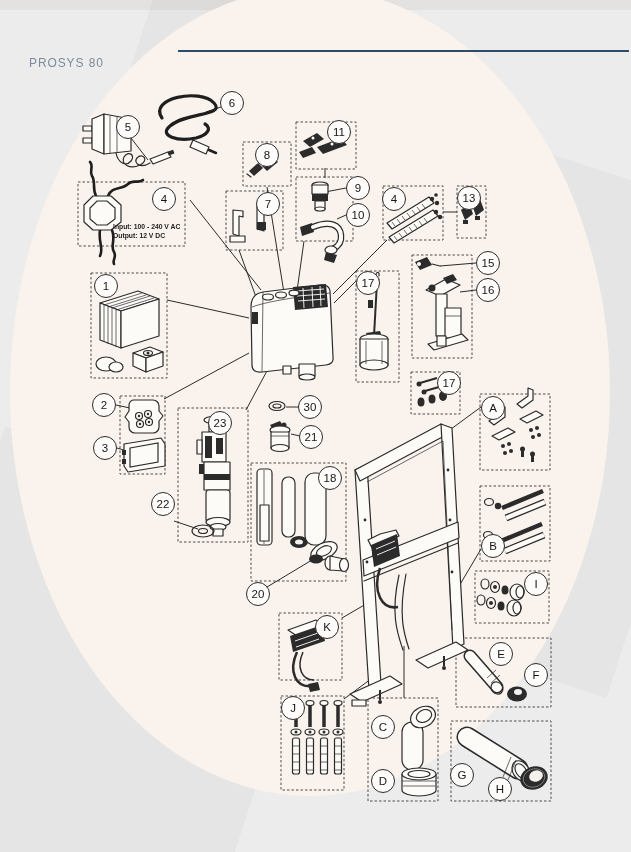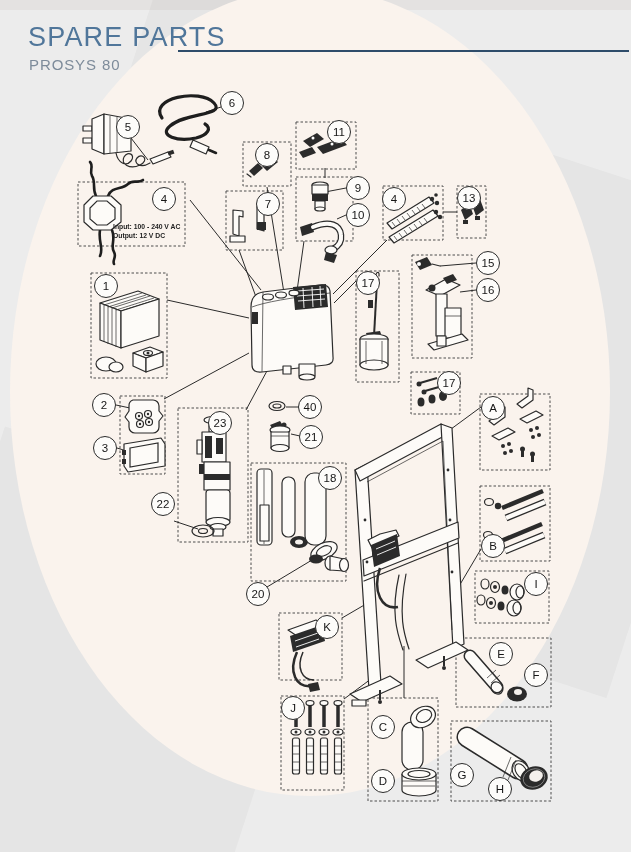--- a/index.html
+++ b/index.html
@@ -7,21 +7,21 @@
           font-family:"Liberation Sans", sans-serif; }
   .topstrip { position:absolute; top:0; left:0; width:631px; height:10px; background:#e4e2e1; }
   .wm { position:absolute; background:rgba(110,110,110,0.055); }
   .wm1 { left:-70px; top:470px; width:350px; height:430px; transform:rotate(18deg); }
   .wm2 { left:430px; top:170px; width:260px; height:500px; transform:rotate(18deg); }
   .wm3 { left:150px; top:-60px; width:210px; height:170px; transform:rotate(18deg); }
   .ellipse { position:absolute; left:10px; top:-12px; width:600px; height:808px;
              border-radius:50%; background:#faf3ed; }
   .title { position:absolute; left:28px; top:22px; font-size:27px; letter-spacing:1.2px;
            color:#50769a; font-weight:400; z-index:6; }
-  .subtitle { position:absolute; left:29px; top:56px; font-size:15px; letter-spacing:0.9px;
+  .subtitle { position:absolute; left:29px; top:56px; font-size:12px; letter-spacing:0.9px;
               color:#7d8b9a; z-index:6; }
   .rule { position:absolute; left:178px; top:50px; width:451px; height:1.6px; background:#2e4c6a; z-index:6; }
   .diagram { position:absolute; left:0; top:0; z-index:2; }
   .co { position:absolute; width:24px; height:24px; margin:-12px 0 0 -12px; border-radius:50%;
         background:#fdfcfa; border:1.5px solid #2b2b2b; display:flex; align-items:center;
         justify-content:center; font-size:11.5px; color:#161616; z-index:5; box-sizing:border-box; }
   .spec { position:absolute; left:113px; top:222px; width:72px; font-size:6.8px; font-weight:bold;
           color:#222; line-height:1.35; z-index:4; }
   .spec span { display:block; }
   
@@ -39,21 +39,20 @@
 <body>
 
 <div class="page">
 
   <div class="topstrip"></div>
   <div class="wm wm1"></div>
   <div class="wm wm2"></div>
   <div class="wm wm3"></div>
   <div class="ellipse"></div>
 
-  <div class="title">SPARE PARTS</div>
   <div class="subtitle">PROSYS 80</div>
   <div class="rule"></div>
 
   <svg class="diagram" width="631" height="852" viewBox="0 0 631 852">
 
     <g>
       <rect class="dbox" x="78" y="182" width="107" height="64"></rect>
       <rect class="dbox" x="243" y="142" width="48" height="44"></rect>
       <rect class="dbox" x="296" y="122" width="60" height="47"></rect>
       <rect class="dbox" x="296" y="177" width="57" height="64"></rect>
@@ -518,21 +517,21 @@
   <div class="co" style="left:358px;top:215px">10</div>
   <div class="co" style="left:339px;top:132px">11</div>
   <div class="co" style="left:394px;top:199px">4</div>
   <div class="co" style="left:469px;top:198px">13</div>
   <div class="co" style="left:368px;top:283px">17</div>
   <div class="co" style="left:488px;top:263px">15</div>
   <div class="co" style="left:488px;top:290px">16</div>
   <div class="co" style="left:449px;top:383px">17</div>
   <div class="co" style="left:330px;top:478px">18</div>
   <div class="co" style="left:258px;top:594px">20</div>
-  <div class="co" style="left:310px;top:407px">40</div>
+  <div class="co" style="left:310px;top:407px">30</div>
   <div class="co" style="left:311px;top:437px">21</div>
   <div class="co" style="left:163px;top:504px">22</div>
   <div class="co" style="left:220px;top:423px">23</div>
 
   <div class="co" style="left:493px;top:408px">A</div>
   <div class="co" style="left:493px;top:546px">B</div>
   <div class="co" style="left:383px;top:727px">C</div>
   <div class="co" style="left:383px;top:781px">D</div>
   <div class="co" style="left:501px;top:654px">E</div>
   <div class="co" style="left:536px;top:675px">F</div>

